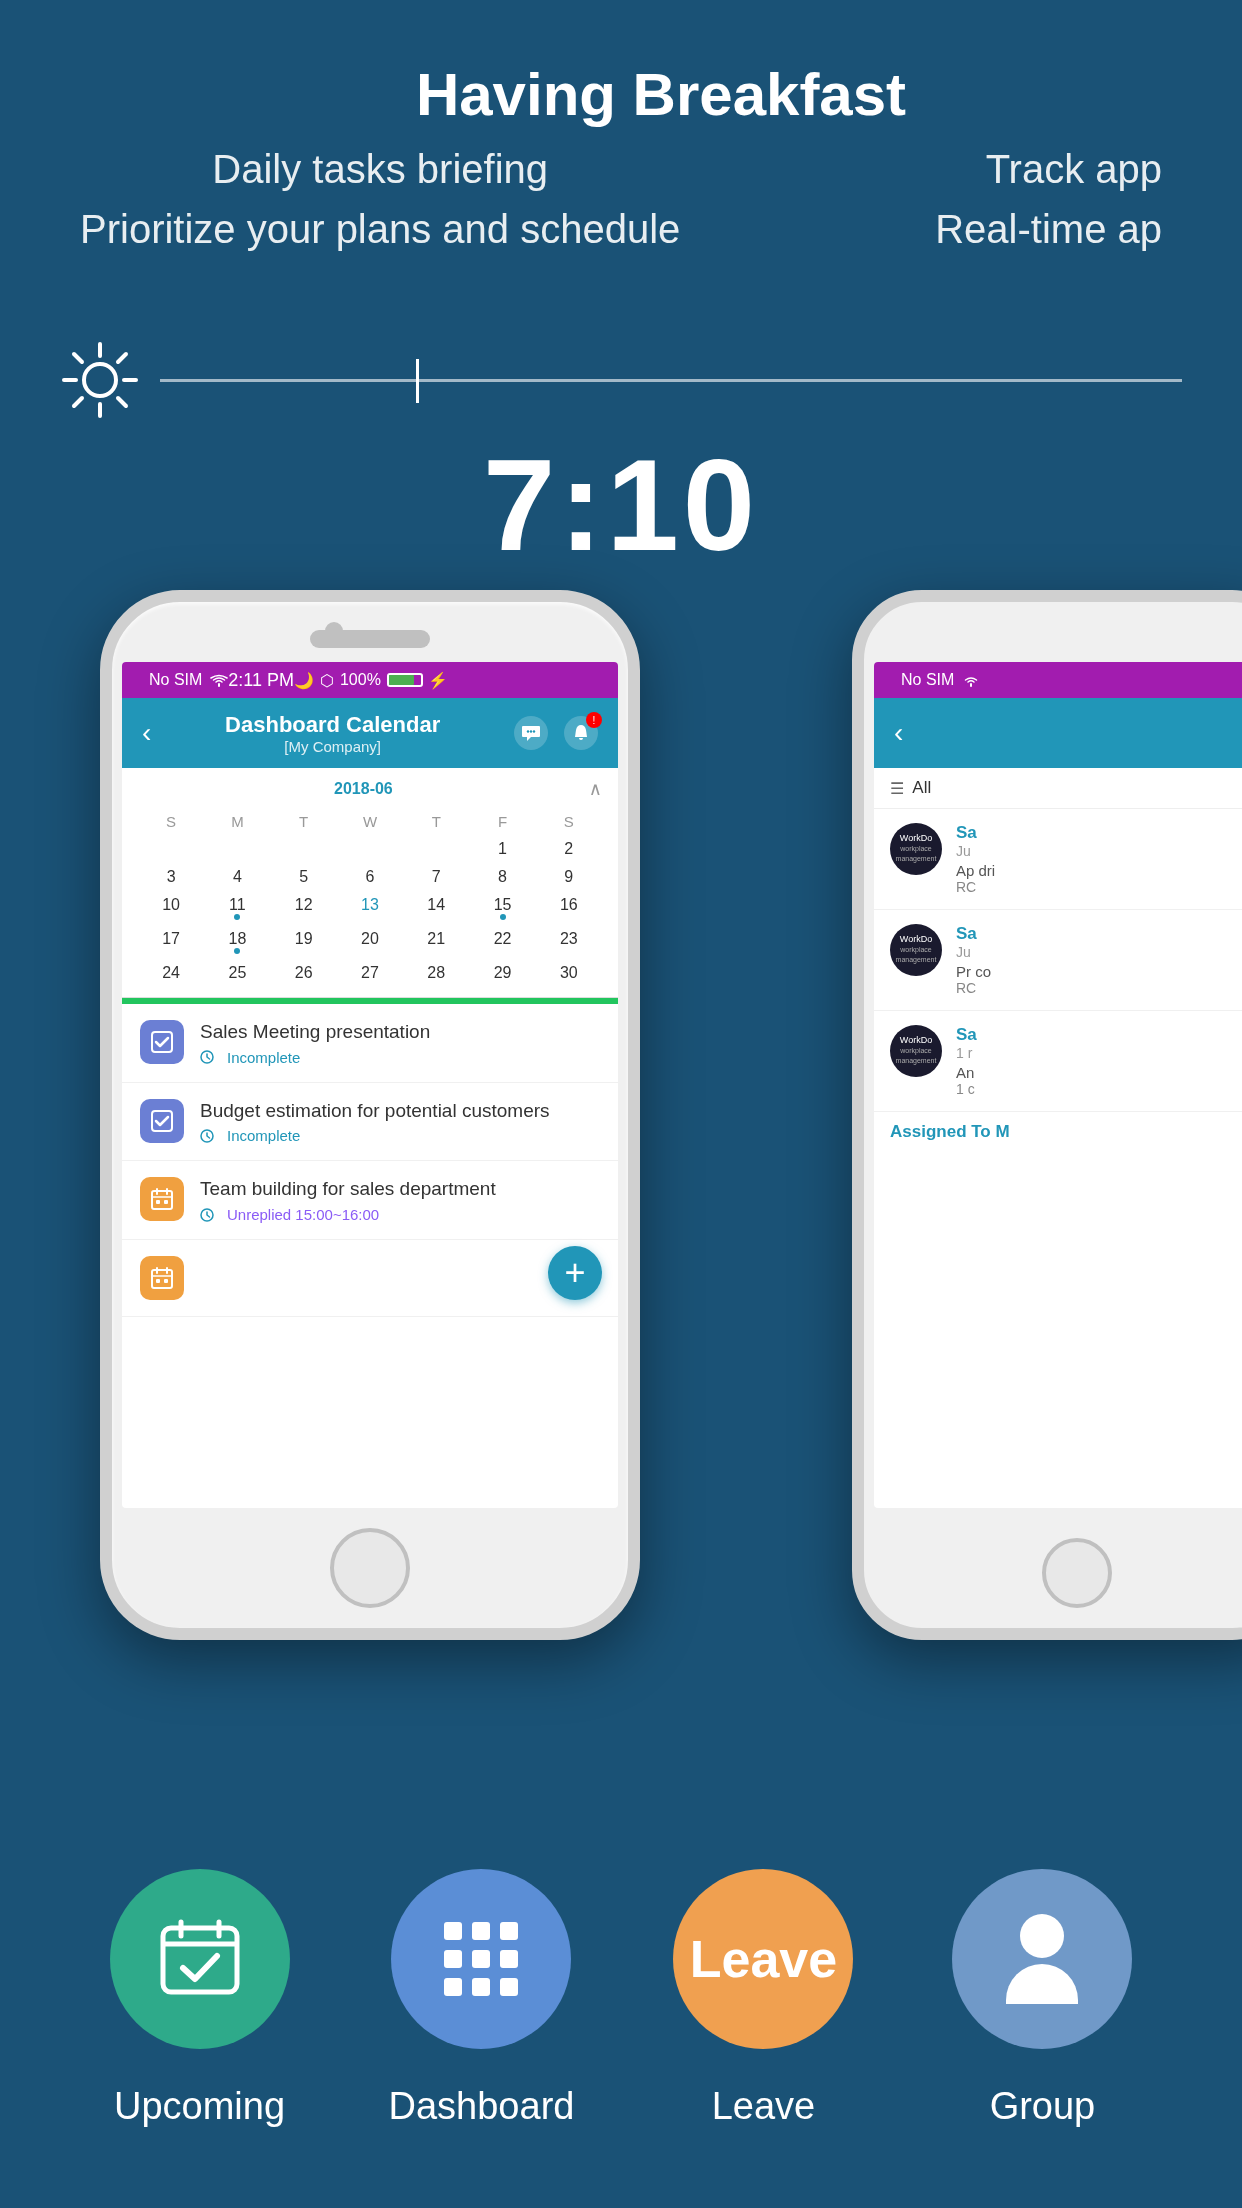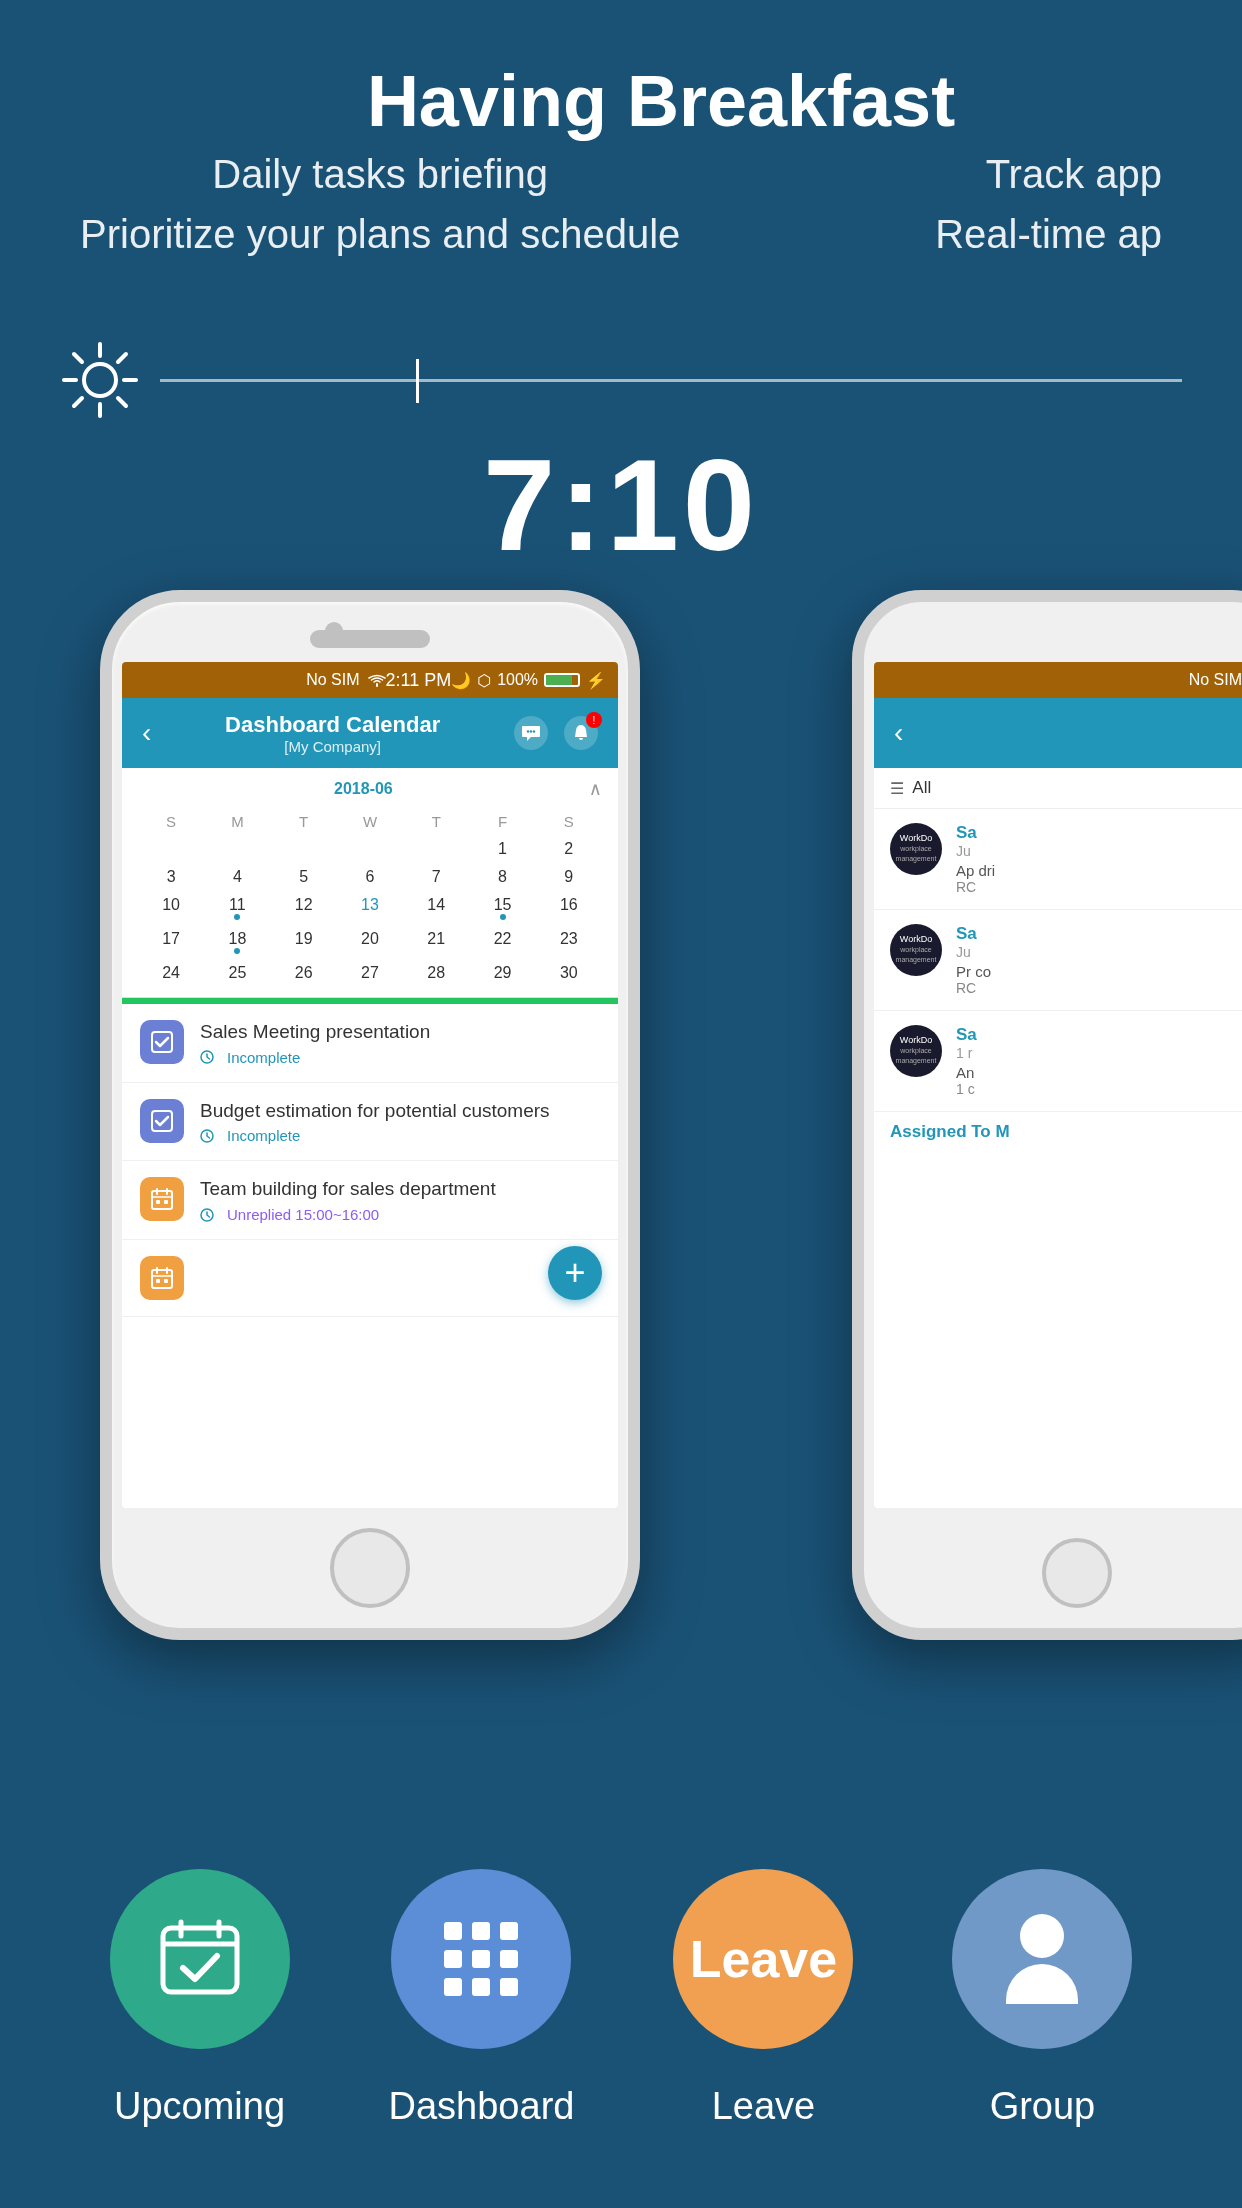--- a/index.html
+++ b/index.html
@@ -21,26 +21,26 @@
       right: 0;
       height: 420px;
       display: flex;
       flex-direction: column;
       align-items: flex-start;
       padding-top: 60px;
       padding-left: 80px;
     }
 
     .header-title {
-      font-size: 72px;
+      font-size: 60px;
       font-weight: 700;
       color: #ffffff;
       width: 100%;
       text-align: center;
-      margin-bottom: 2px;
+      margin-bottom: 10px;
     }
 
     .header-subtitle-row {
       display: flex;
       width: 100%;
       justify-content: space-between;
       padding-right: 80px;
     }
 
     .header-left-text {
@@ -155,25 +155,25 @@
       width: 80px;
       height: 80px;
       border-radius: 50%;
       border: 4px solid #c0c0c0;
       background: #e8e8e8;
     }
 
     
     .status-bar {
       height: 36px;
-      background: #a16207;
-      display: flex;
-      align-items: center;
-      justify-content: flex-end;
-      padding: 0 12px;
+      background: #a21caf;
+      display: flex;
+      align-items: center;
+      justify-content: flex-start;
+      padding: 0 27px;
       font-size: 18px;
       color: white;
       font-weight: 500;
     }
 
     .status-left {
       display: flex;
       align-items: center;
       gap: 8px;
       font-size: 16px;

